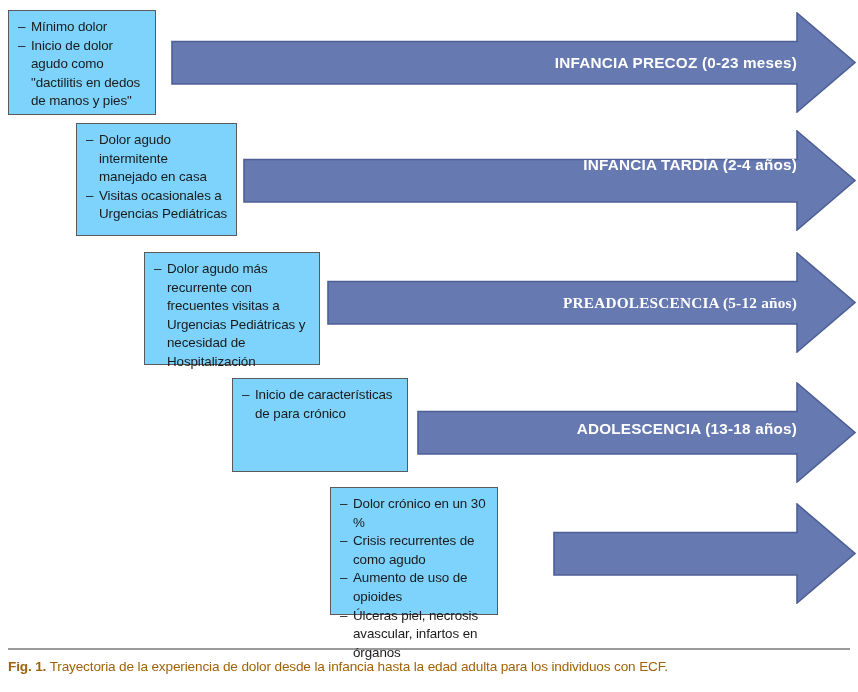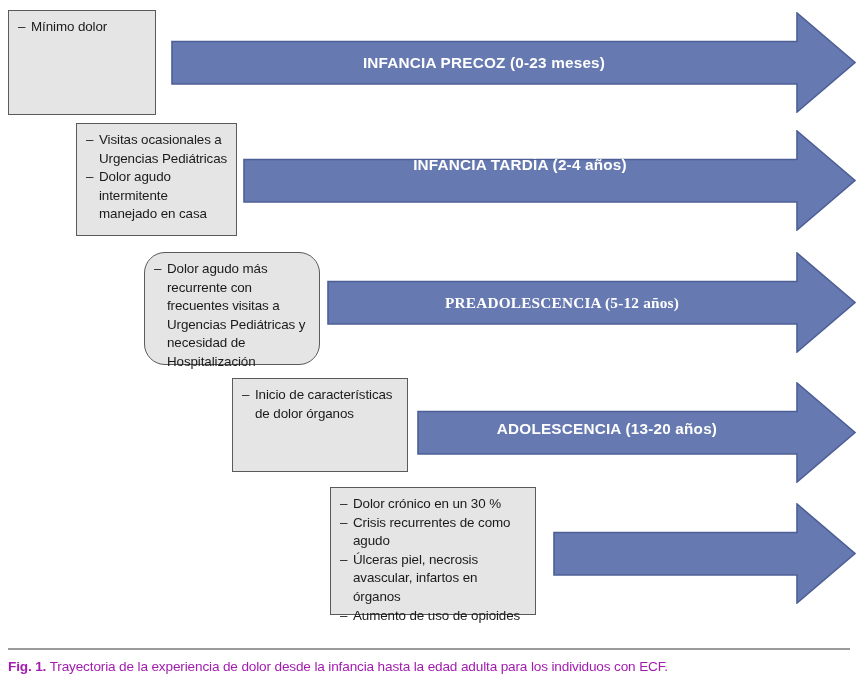--- a/index.html
+++ b/index.html
@@ -15,21 +15,21 @@
     width: 858px;
     height: 692px;
     background: #ffffff;
     overflow: hidden;
   }
 
   
   .callout {
     position: absolute;
     box-sizing: border-box;
-    background: #e5e5e5;
+    background: #7dd3fc;
     border: 1.3px solid #5a5a5a;
     z-index: 3;
     padding: 7px 8px 7px 9px;
   }
   .callout ul {
     margin: 0;
     padding: 0;
     list-style: none;
   }
   .callout li {
@@ -59,40 +59,40 @@
     height: 100%;
   }
   .arrow-label {
     position: absolute;
     z-index: 2;
     color: #ffffff;
     font-size: 15.3px;
     font-weight: bold;
     letter-spacing: 0.2px;
     white-space: nowrap;
-    text-align: center;
+    text-align: right;
   }
 
   
   #caption-rule {
     position: absolute;
     left: 8px;
     top: 648px;
     width: 842px;
     height: 1.5px;
     background: #9a9a9a;
   }
   #caption {
     position: absolute;
     left: 8px;
     top: 657px;
     width: 844px;
     font-size: 13.6px;
     line-height: 20px;
-    color: #a21caf;
+    color: #a16207;
     letter-spacing: -0.15px;
   }
   #caption .fig-label {
     font-weight: bold;
   }
 </style>
 </head>
 <body>
 
 <div id="figure">
@@ -100,74 +100,75 @@
   <div class="arrow-wrap" style="left:171px; top:12px; width:686px; height:101px;">
     <svg viewBox="0 0 686 101" preserveAspectRatio="none">
       <polygon points="1,29.5 626,29.5 626,1 684,50.5 626,100 626,72 1,72" fill="#6679b0" stroke="#4d5f96" stroke-width="1.6"></polygon>
     </svg>
   </div>
   <div class="arrow-label" style="left:171px; top:54px; width:626px;">INFANCIA PRECOZ (0-23 meses)</div>
 
   <div class="callout" style="left:8px; top:10px; width:148px; height:105px;">
     <ul>
       <li>Mínimo dolor</li>
+      <li>Inicio de dolor agudo como "dactilitis en dedos de manos y pies"</li>
     </ul>
   </div>
 
   <div class="arrow-wrap" style="left:243px; top:130px; width:614px; height:101px;">
     <svg viewBox="0 0 614 101" preserveAspectRatio="none">
       <polygon points="1,29.5 554,29.5 554,1 612,50.5 554,100 554,72 1,72" fill="#6679b0" stroke="#4d5f96" stroke-width="1.6"></polygon>
     </svg>
   </div>
   <div class="arrow-label" style="left:243px; top:156px; width:554px;">INFANCIA TARDÍA (2-4 años)</div>
 
   <div class="callout" style="left:76px; top:123px; width:161px; height:113px;">
     <ul>
+      <li>Dolor agudo intermitente manejado en casa</li>
       <li>Visitas ocasionales a Urgencias Pediátricas</li>
-      <li>Dolor agudo intermitente manejado en casa</li>
     </ul>
   </div>
 
   <div class="arrow-wrap" style="left:327px; top:252px; width:530px; height:101px;">
     <svg viewBox="0 0 530 101" preserveAspectRatio="none">
       <polygon points="1,29.5 470,29.5 470,1 528,50.5 470,100 470,72 1,72" fill="#6679b0" stroke="#4d5f96" stroke-width="1.6"></polygon>
     </svg>
   </div>
   <div class="arrow-label" style="left:327px; top:294px; width:470px;font-family:Liberation Serif, serif;">PREADOLESCENCIA (5-12 años)</div>
 
-  <div class="callout" style="left:144px; top:252px; width:176px; height:113px;border-radius:21px;">
+  <div class="callout" style="left:144px; top:252px; width:176px; height:113px;">
     <ul>
       <li>Dolor agudo más recurrente con frecuentes visitas a Urgencias Pediátricas y necesidad de Hospitalización</li>
     </ul>
   </div>
 
   <div class="arrow-wrap" style="left:417px; top:382px; width:440px; height:101px;">
     <svg viewBox="0 0 440 101" preserveAspectRatio="none">
       <polygon points="1,29.5 380,29.5 380,1 438,50.5 380,100 380,72 1,72" fill="#6679b0" stroke="#4d5f96" stroke-width="1.6"></polygon>
     </svg>
   </div>
-  <div class="arrow-label" style="left:417px; top:420px; width:380px;">ADOLESCENCIA (13-20 años)</div>
+  <div class="arrow-label" style="left:417px; top:420px; width:380px;">ADOLESCENCIA (13-18 años)</div>
 
   <div class="callout" style="left:232px; top:378px; width:176px; height:94px;">
     <ul>
-      <li>Inicio de características de dolor órganos</li>
+      <li>Inicio de características de para crónico</li>
     </ul>
   </div>
 
   <div class="arrow-wrap" style="left:553px; top:503px; width:304px; height:101px;">
     <svg viewBox="0 0 304 101" preserveAspectRatio="none">
       <polygon points="1,29.5 244,29.5 244,1 302,50.5 244,100 244,72 1,72" fill="#6679b0" stroke="#4d5f96" stroke-width="1.6"></polygon>
     </svg>
   </div>
 
-  <div class="callout" style="left:330px; top:487px; width:206px; height:128px;">
+  <div class="callout" style="left:330px; top:487px; width:168px; height:128px;">
     <ul>
       <li>Dolor crónico en un 30 %</li>
       <li>Crisis recurrentes de como agudo</li>
+      <li>Aumento de uso de opioides</li>
       <li>Úlceras piel, necrosis avascular, infartos en órganos</li>
-      <li>Aumento de uso de opioides</li>
     </ul>
   </div>
 
   <div id="caption-rule"></div>
   <div id="caption"><span class="fig-label">Fig. 1.</span> <span>Trayectoria de la experiencia de dolor desde la infancia hasta la edad adulta para los individuos con ECF.</span></div>
 
 </div>
 
 </body></html>

